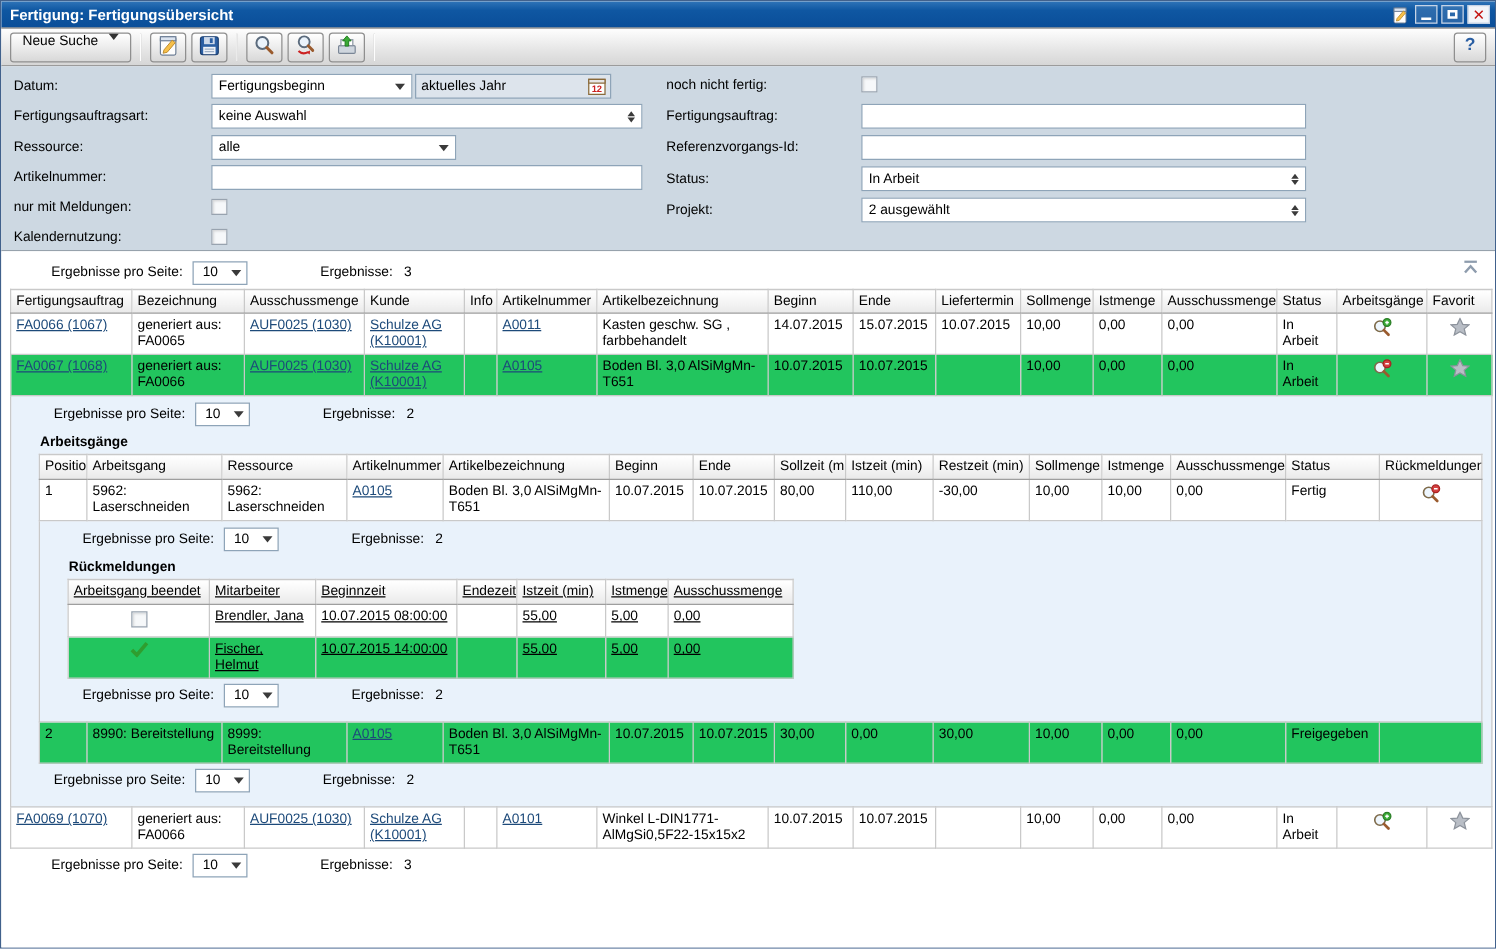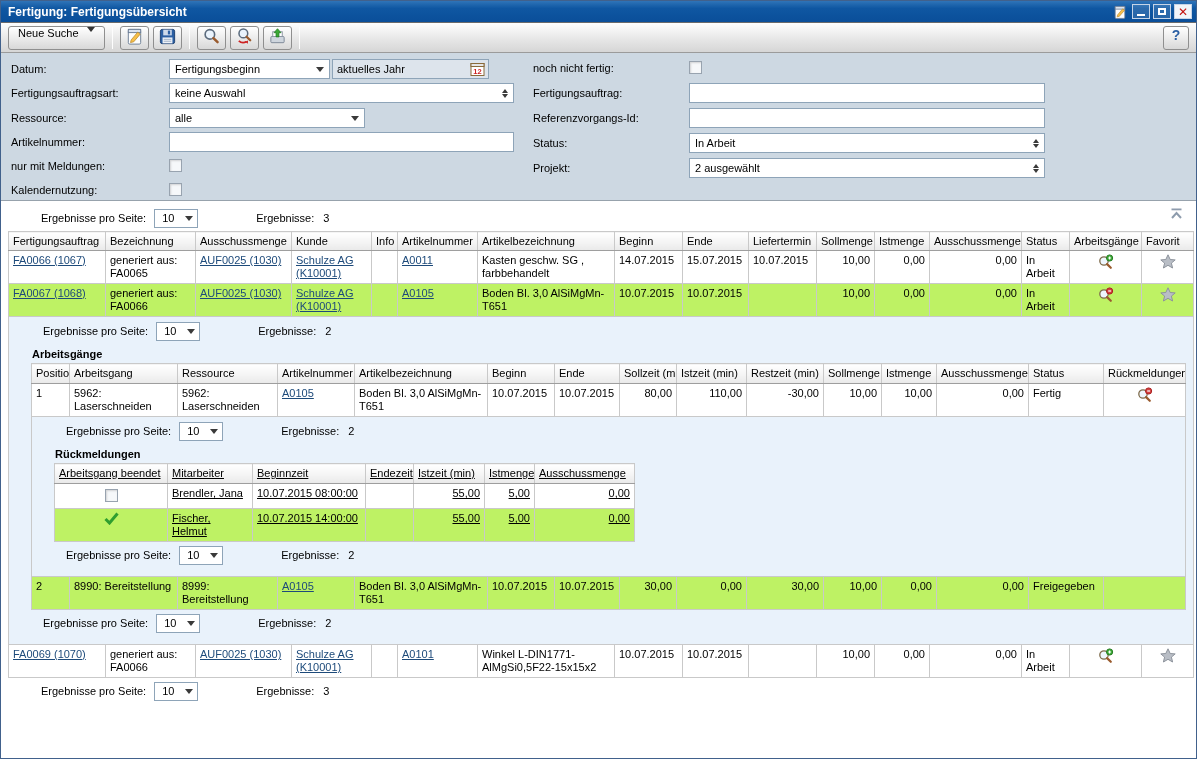--- a/index.html
+++ b/index.html
@@ -49,22 +49,22 @@
   .pag { display:flex; align-items:center; height:26px; margin-left:33px; }
   .pag .plabel { margin-right:8px; }
   .pag .psel { position:relative; width:44px; height:19px; background:#fff; border:1px solid #8ea4b8; line-height:17px; padding-left:7px; margin-right:58px; }
   .pag .psel .arr { position:absolute; right:4px; top:6px; width:0; height:0; border-left:4px solid transparent; border-right:4px solid transparent; border-top:5px solid #3a3a3a; }
   .pag .rcount { margin-left:9px; }
 
   table { border-collapse:collapse; table-layout:fixed; font-size:11px; }
   .grid { width:100%; border:1px solid #a9a9a9;padding-left:36px; }
   .grid th { background:linear-gradient(180deg,#ffffff,#f3f3f3 60%,#e9e9e9); border:1px solid #c9c9c9; border-bottom:1px solid #9e9e9e; padding:3px 4px; text-align:left; font-weight:normal; white-space:nowrap; overflow:hidden; }
   .grid td { border:1px solid #c9c9c9; padding:3px 4px; vertical-align:top; line-height:13px; word-wrap:break-word; }
-  tr.alt td { background:#bef264; }
-  td.num, th.num { text-align:right; }
+  tr.alt td { background:#22c55e; }
+  td.num, th.num { }
   td.ctr { text-align:center; }
   a.lnk { color:#1d4a7a; text-decoration:underline; cursor:pointer; }
   td.detail { background:#e9f2fb; padding:1px 8px 8px 22px; }
   .sechead { font-weight:bold; margin:4px 0 2px 1px; }
   .rmwrap { width:580px;text-decoration:underline; }
   .icnbtn { display:inline-block; cursor:pointer; line-height:0; }
 </style>
 </head>
 <body>
 

